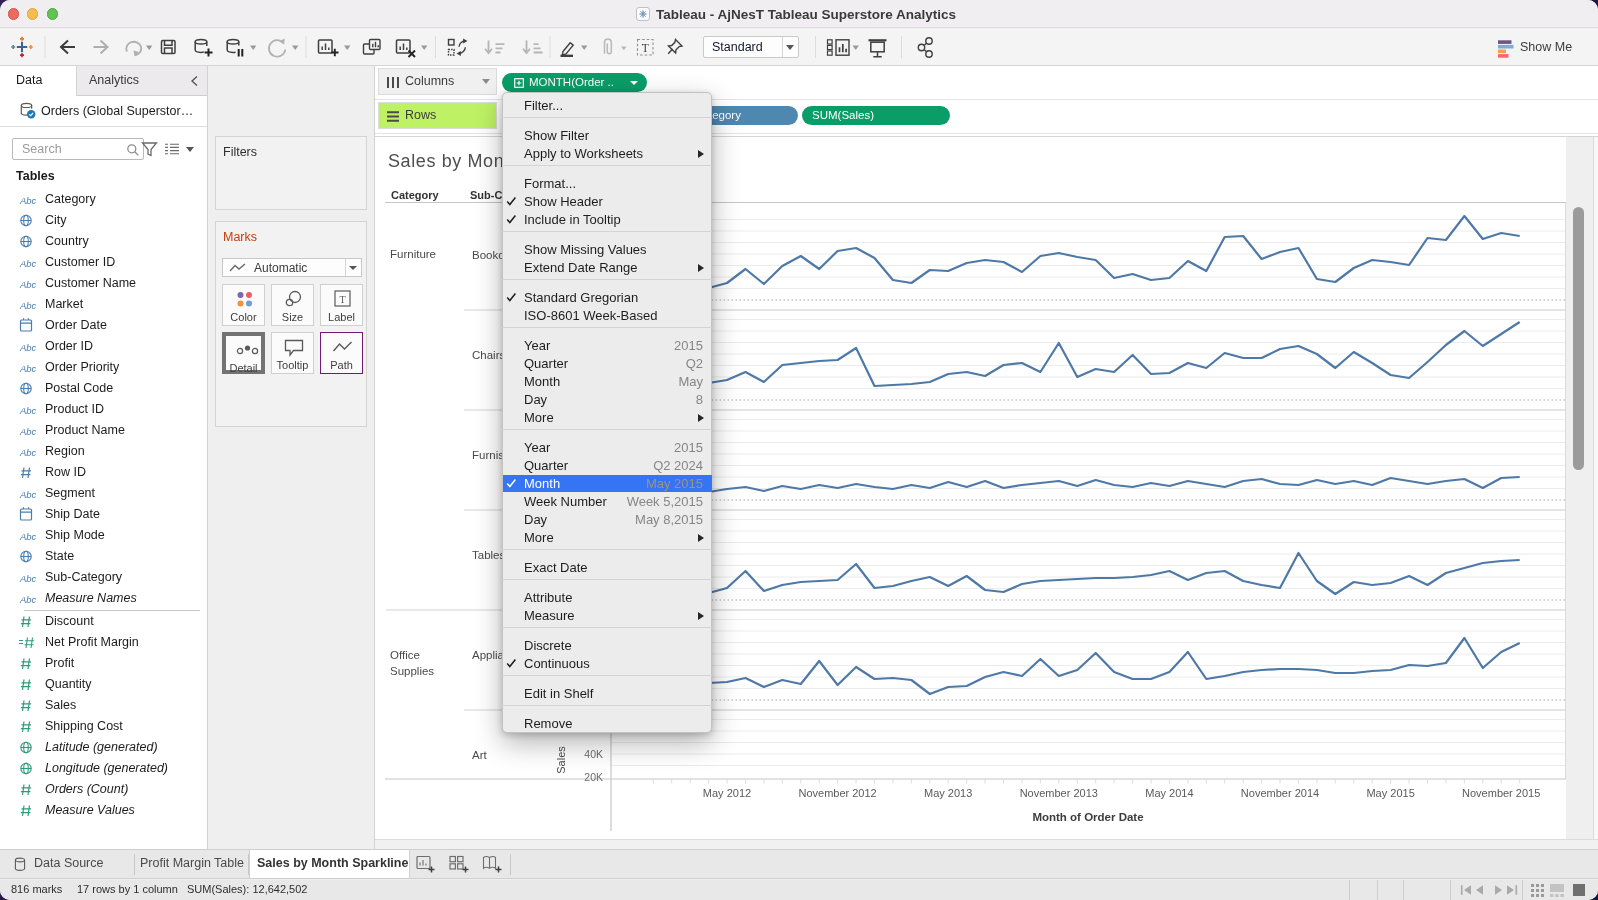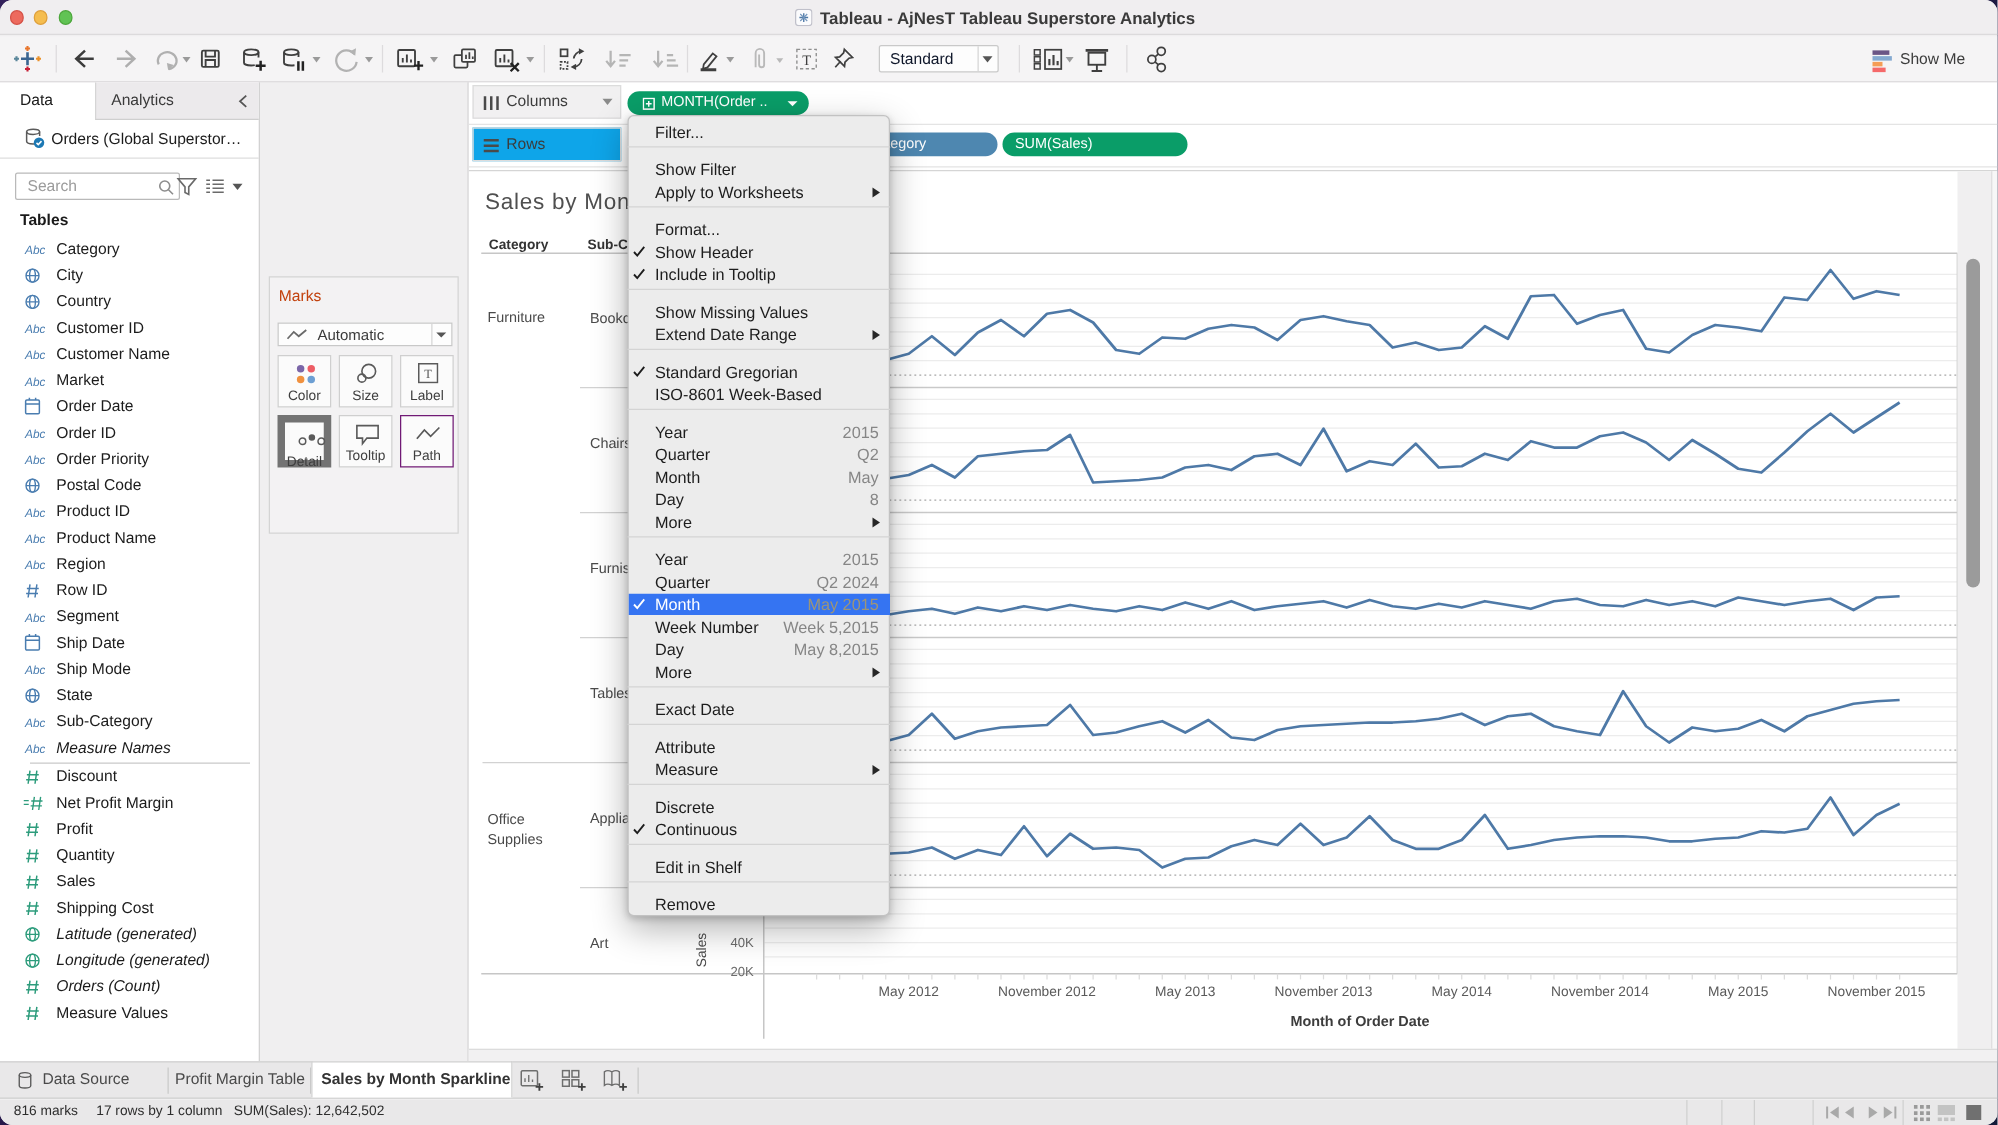--- a/index.html
+++ b/index.html
@@ -495,25 +495,28 @@
       <span class="ft" style="font-style:italic;">Orders (Count)</span>
     </div>
 <div class="f" style="left:0;top:800.0px">
       <span class="fi">
         <svg width="18" height="21" viewBox="0 0 18 21">
           <g stroke="#2d9c7c" stroke-width="1.2">
             <path d="M6 5.5L4.5 16M11.5 5.5L10 16M3.5 8.8h9.5M2.9 12.7h9.5"></path>
           </g>
         </svg>
       </span>
-      <span class="ft" style="">Measure Values</span>
+      <span class="ft" style="font-style:italic;">Measure Values</span>
     </div>
 
 <div class="a" style="left:208px;top:66px;width:166px;height:783px;background:#f0eff0"></div>
 <div class="a" style="left:374px;top:66px;width:1px;height:783px;background:#d2d2d2"></div>
+<div class="a" style="left:215px;top:136px;width:152px;height:74px;background:#f3f2f3;border:1px solid #d4d4d4">
+ <div class="a" style="left:7px;top:8px;font-size:12.5px;color:#2e2e2e">Filters</div>
+    </div>
 <div class="a" style="left:215px;top:221px;width:152px;height:206px;background:#f3f2f3;border:1px solid #d4d4d4">
  <div class="a" style="left:7px;top:8px;font-size:12.5px;color:#c2410c">Marks</div>
  <div class="a" style="left:6px;top:36px;width:140px;height:19px;background:#fdfdfd;border:1px solid #c8c8c8">
    <svg class="a" style="left:6px;top:4px" width="18" height="10" viewBox="0 0 18 10">
           <path d="M1 8l5-5.5 4 3.5L16 1" fill="none" stroke="#6a6a6a" stroke-width="1.4"></path>
         </svg>
    <div class="a" style="left:31px;top:2px;font-size:12px;color:#3a3a3a">Automatic</div>
    <div class="a" style="left:122px;top:0;width:1px;height:17px;background:#d5d5d5"></div>
    <div class="a" style="right:4px;top:7px;width:0;height:0;border-top:4.5px solid #555;border-left:4px solid transparent;border-right:4px solid transparent"></div>
  </div>
@@ -535,21 +538,21 @@
         </svg>
    <div class="a" style="left:0;right:0;top:26px;text-align:center;font-size:11px;color:#3e3e3e">Size</div>
       </div>
  <div class="a" style="left:104px;top:62px;width:43px;height:42px;background:#fbfbfb;border:1px solid #cfcfcf">
    <svg class="a" style="left:13px;top:5px" width="17" height="17" viewBox="0 0 17 17">
           <rect x="1" y="1" width="15" height="15" fill="none" stroke="#5a5a5a" stroke-width="1.2"></rect>
           <text x="8.5" y="12.5" font-size="10" fill="#5a5a5a" text-anchor="middle" font-family="Liberation Serif">T</text>
         </svg>
    <div class="a" style="left:0;right:0;top:26px;text-align:center;font-size:11px;color:#3e3e3e">Label</div>
       </div>
- <div class="a" style="left:6px;top:110px;width:43px;height:42px;background:#fbfbfb;border:6px solid #737373">
+ <div class="a" style="left:6px;top:110px;width:43px;height:42px;background:#fbfbfb;border:4px solid #737373">
    <svg class="a" style="left:10px;top:8px" width="23" height="14" viewBox="0 0 23 14">
           <circle cx="4" cy="7" r="2.6" fill="none" stroke="#5a5a5a" stroke-width="1.2"></circle>
           <circle cx="11.5" cy="4" r="2.6" fill="#5a5a5a"></circle>
           <circle cx="19" cy="7" r="2.6" fill="none" stroke="#5a5a5a" stroke-width="1.2"></circle>
         </svg>
    <div class="a" style="left:0;right:0;top:26px;text-align:center;font-size:11px;color:#3e3e3e">Detail</div>
       </div>
  <div class="a" style="left:55px;top:110px;width:43px;height:42px;background:#fbfbfb;border:1px solid #cfcfcf">
    <svg class="a" style="left:12px;top:6px" width="20" height="18" viewBox="0 0 20 18">
           <path d="M1.5 1.5h17v10h-9l-3.5 4.5v-4.5h-4.5z" fill="none" stroke="#5a5a5a" stroke-width="1.3"></path>
@@ -570,21 +573,21 @@
 <div class="a" style="left:375px;top:136px;width:1223px;height:1px;background:#d5d5d5"></div>
 <div class="a" style="left:378px;top:68px;width:119px;height:27px;background:#f1f0f1;border:1px solid #dcdcdc">
   <svg class="a" style="left:7px;top:7px" width="14" height="13" viewBox="0 0 14 13">
         <g stroke="#4a4a4a" stroke-width="2">
           <path d="M2 1v11M7 1v11M12 1v11"></path>
         </g>
       </svg>
   <div class="a" style="left:26px;top:5px;font-size:12.5px;color:#3c3c3c">Columns</div>
   <div class="a" style="right:6px;top:10px;width:0;height:0;border-top:5px solid #8a8a8a;border-left:4px solid transparent;border-right:4px solid transparent"></div>
 </div>
-<div class="a" style="left:378px;top:102px;width:119px;height:27px;background:#0ea5e9;border:1px solid #dcdcdc">
+<div class="a" style="left:378px;top:102px;width:119px;height:27px;background:#bef264;border:1px solid #dcdcdc">
   <svg class="a" style="left:7px;top:7px" width="14" height="13" viewBox="0 0 14 13">
         <g stroke="#4a4a4a" stroke-width="2">
           <path d="M1 2.2h12M1 6.5h12M1 10.8h12"></path>
         </g>
       </svg>
   <div class="a" style="left:26px;top:5px;font-size:12.5px;color:#3c3c3c">Rows</div>
 </div>
 <div class="pill" style="left:502px;top:72.5px;width:145px;background:#0a9d68">
   <svg class="a" style="left:12px;top:5px" width="10" height="10" viewBox="0 0 10 10">
         <rect x="0.7" y="0.7" width="8.6" height="8.6" fill="none" stroke="#fff" stroke-width="1.2"></rect>

